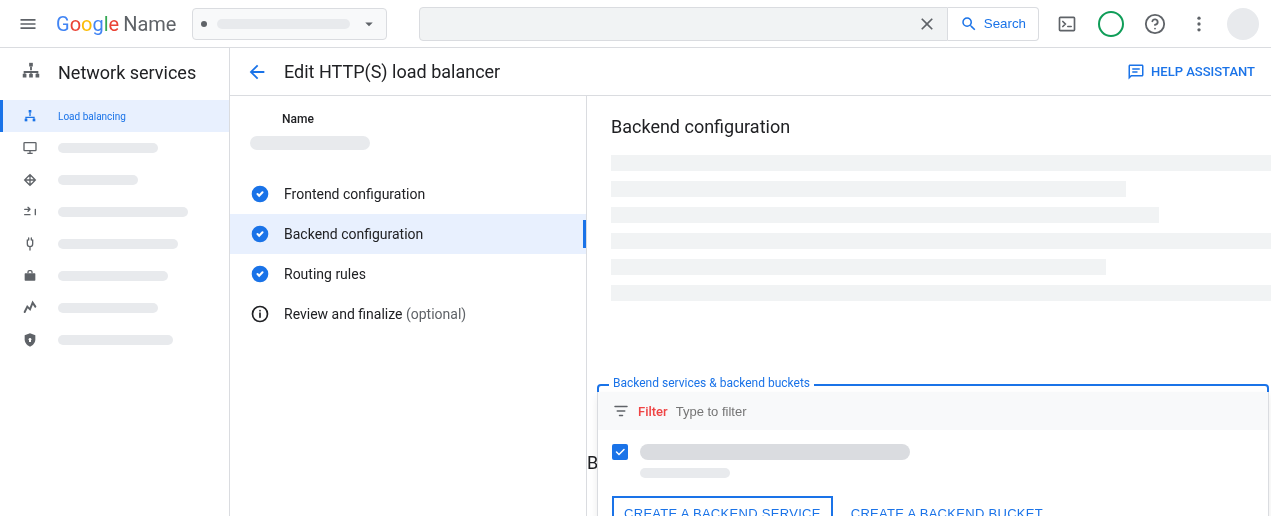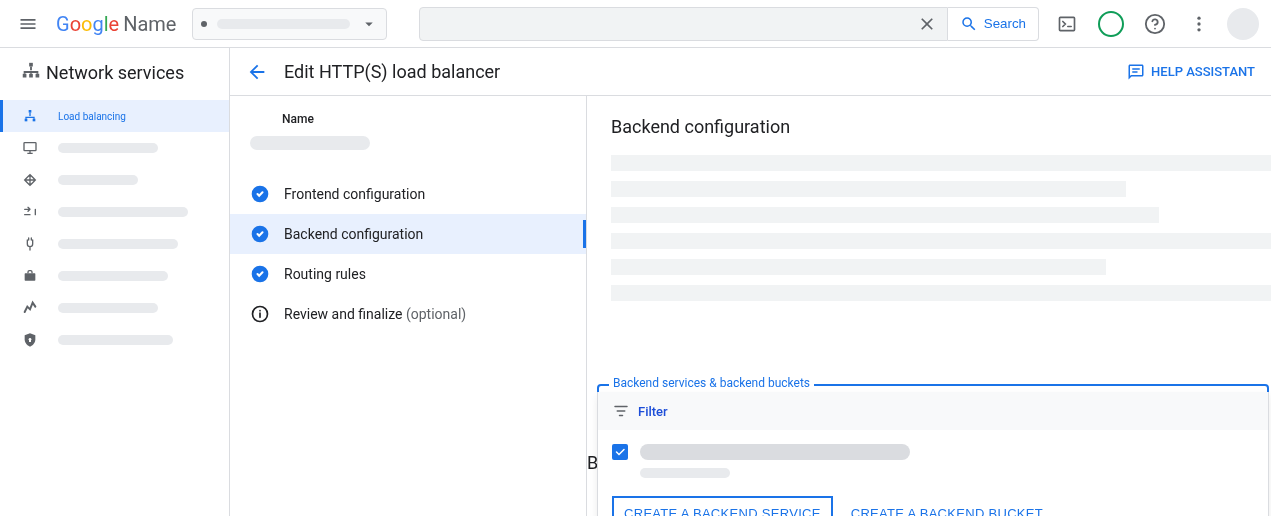--- a/index.html
+++ b/index.html
@@ -22,21 +22,21 @@
     .top-icons { display: flex; align-items: center; gap: 4px; margin-left: auto; }
     .top-icon { width: 40px; height: 40px; display: flex; align-items: center; justify-content: center; cursor: pointer; border-radius: 50%; color: #5f6368; }
     .green-circle { width: 26px; height: 26px; border: 2px solid #0f9d58; border-radius: 50%; }
     .avatar { width: 32px; height: 32px; background: #e8eaed; border-radius: 50%; }
 
     
     .body-wrap { display: flex; height: calc(516px - 48px); }
     
     
     .sidebar { width: 230px; border-right: 1px solid #dadce0; display: flex; flex-direction: column; }
-    .sidebar-header { height: 48px; display: flex; align-items: center; padding: 0 20px; gap: 4px; font-size: 18px; color: #202124; }
+    .sidebar-header { height: 48px; display: flex; align-items: center; padding: 0 20px; gap: 16px; font-size: 18px; color: #202124; }
     .sidebar-list { padding-top: 4px; }
     .sidebar-item { height: 32px; display: flex; align-items: center; padding: 0 20px; gap: 18px; cursor: pointer; color: #5f6368; font-size: 10px; position: relative; }
     .sidebar-item.active { background: #e8f0fe; color: #1a73e8; }
     .sidebar-item.active::before { content: ''; position: absolute; left: 0; top: 0; bottom: 0; width: 3px; background: #1a73e8; }
     .sidebar-item .icon { width: 20px; display: flex; justify-content: center; }
     .sidebar-item .ph { height: 10px; background: #e8eaed; border-radius: 5px; }
 
     
     .main { flex: 1; display: flex; flex-direction: column; }
     .main-header { height: 48px; border-bottom: 1px solid #dadce0; display: flex; align-items: center; padding: 0 16px; gap: 16px; }
@@ -60,21 +60,21 @@
     
     .config-panel { flex: 1; padding: 20px 0 20px 24px; position: relative; overflow: visible; }
     .config-title { font-size: 18px; font-weight: 400; margin-bottom: 18px; }
     .gray-bar { height: 16px; background: #f1f3f4; margin-bottom: 10px; }
     
     
     .popover { position: absolute; top: 296px; left: 10px; right: 2px; background: #fff; border: 1px solid #dadce0; border-top: none; box-shadow: 0 4px 8px rgba(0,0,0,0.08); z-index: 10; }
     .popover-legend-border { position: absolute; top: 288px; left: 10px; right: 2px; height: 36px; border: 2px solid #1a73e8; border-radius: 4px; z-index: 9; pointer-events: none; }
     .popover-legend { position: absolute; top: 280px; left: 22px; background: #fff; padding: 0 4px; font-size: 12px; color: #1a73e8; z-index: 11; }
     .filter-row { display: flex; align-items: center; gap: 8px; padding: 10px 14px; background: #f8f9fa; font-size: 13px; color: #5f6368; }
-    .filter-row .flabel { color: #1d4ed8; font-weight: 500; }
+    .filter-row .flabel { color: #ef4444; font-weight: 500; }
     .option-row { display: flex; align-items: center; gap: 12px; padding: 14px 14px; }
     .checkbox { width: 16px; height: 16px; background: #1a73e8; border-radius: 2px; display: flex; align-items: center; justify-content: center; }
     .option-ph1 { width: 270px; height: 16px; background: #dadce0; border-radius: 8px; }
     .option-ph2 { width: 90px; height: 10px; background: #e8eaed; border-radius: 5px; margin-left: 42px; margin-top: -6px; margin-bottom: 10px; }
     .popover-btns { display: flex; align-items: center; gap: 18px; padding: 8px 14px 12px; }
     .primary-outline { border: 2px solid #1a73e8; color: #1a73e8; font-weight: 500; font-size: 13px; padding: 8px 10px; background: #fff; cursor: pointer; letter-spacing: 0.3px; }
     .link-btn { color: #1a73e8; font-weight: 500; font-size: 13px; background: none; border: none; cursor: pointer; letter-spacing: 0.3px; }
     .cutoff-b { position: absolute; top: 356px; left: 0; font-size: 18px; }
     
     svg { display: block; }
@@ -311,20 +311,21 @@
         <div class="cutoff-b">B</div>
 
         <div class="popover-legend">Backend services &amp; backend buckets</div>
         <div class="popover-legend-border"></div>
         <div class="popover">
           <div class="filter-row">
             <svg width="18" height="18" viewBox="0 0 24 24" fill="#5f6368">
                 <path d="M4 6h16M7 12h10M10 18h4" stroke="#5f6368" stroke-width="2" stroke-linecap="round"></path>
               </svg>
             <span class="flabel">Filter</span>
+            <input type="text" style="border: none; background: transparent; outline: none; font-size: 13px; color: rgb(95, 99, 104);" placeholder="Type to filter">
           </div>
           <div class="option-row">
             <div class="checkbox">
               <svg width="12" height="12" viewBox="0 0 24 24" fill="none">
                   <path d="M5 12l5 5L20 7" stroke="#fff" stroke-width="3" stroke-linecap="round"></path>
                 </svg>
             </div>
             <div class="option-ph1"></div>
           </div>
           <div class="option-ph2"></div>

